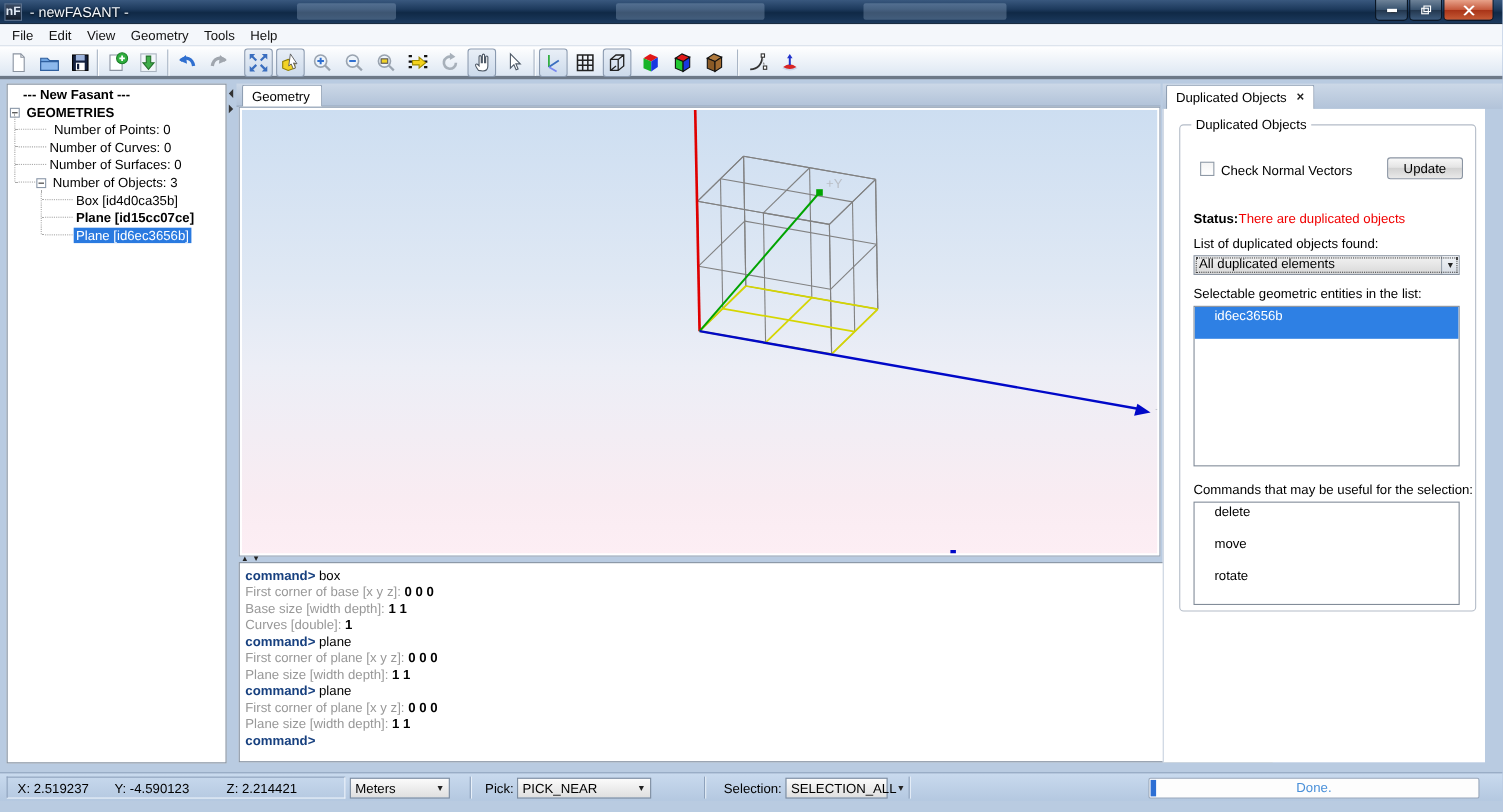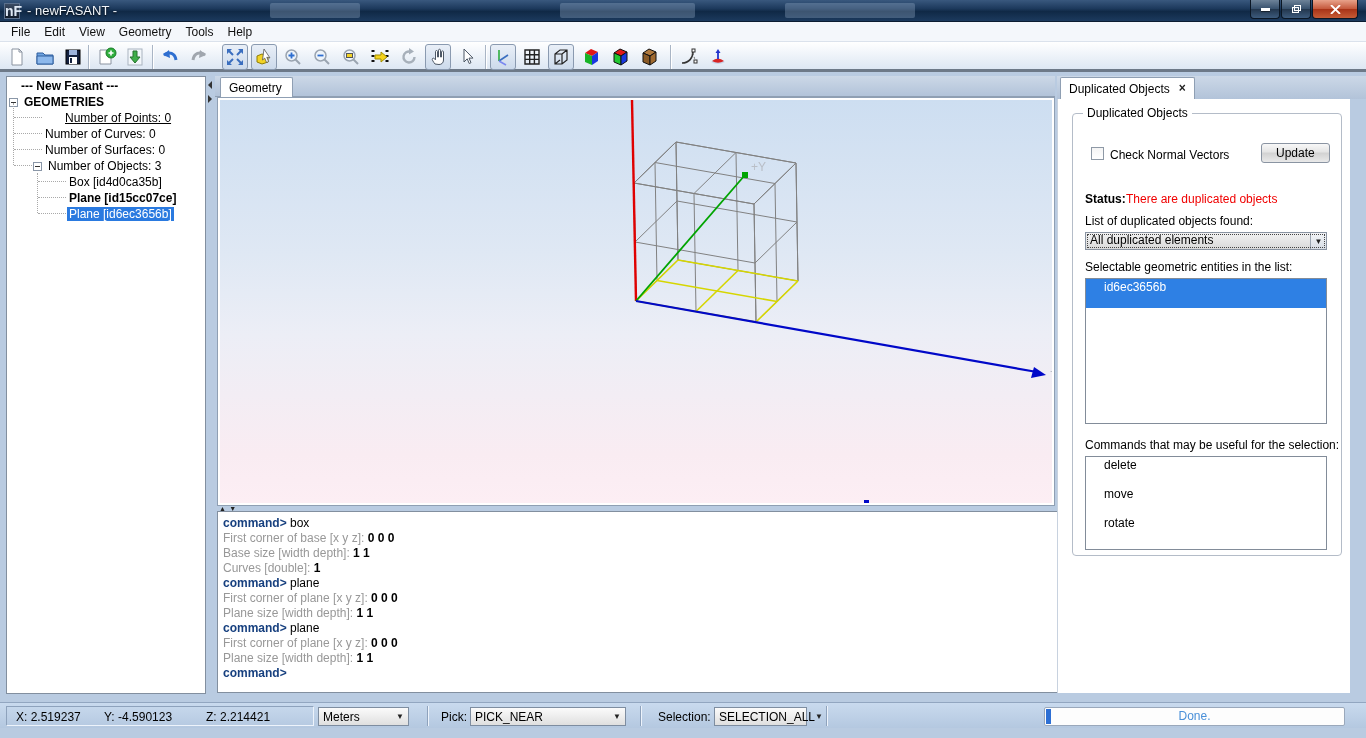--- a/index.html
+++ b/index.html
@@ -3,21 +3,21 @@
 <meta charset="utf-8">
 <style>
   *{box-sizing:border-box;margin:0;padding:0}
   html,body{width:1366px;height:738px;overflow:hidden}
   body{font-family:"Liberation Sans",sans-serif;font-size:12px;background:#b9cbe1;position:relative;color:#000}
   .abs{position:absolute}
 
   
   #titlebar{left:0;top:0;width:1366px;height:22px;background:linear-gradient(180deg,#39587e 0%,#1d3a5d 40%,#102946 55%,#1c3a5e 100%);border-bottom:1px solid #0b1c31}
   .ghost{position:absolute;top:3px;height:15px;background:rgba(180,200,225,.28);border-radius:2px}
-  #app-icon{position:absolute;left:4px;top:3px;width:16px;height:16px;background:linear-gradient(#3b4b63,#121c2b);border:1px solid #5a6f8c;color:#dfe8f4;font-size:14px;font-weight:bold;text-align:center;line-height:14px}
+  #app-icon{position:absolute;left:4px;top:3px;width:16px;height:16px;background:linear-gradient(#3b4b63,#121c2b);border:1px solid #5a6f8c;color:#dfe8f4;font-size:11px;font-weight:bold;text-align:center;line-height:14px}
   #title-text{position:absolute;left:27px;top:3px;color:#f2f6fb;font-size:13px;text-shadow:0 1px 2px #000}
   #caption-buttons{position:absolute;right:8px;top:0;display:flex}
   .capbtn{height:19px;border:1px solid #0a1624;border-top:none;display:flex;align-items:center;justify-content:center;border-radius:0 0 4px 4px;margin-left:1px}
   .capbtn.minmax{width:30px;background:linear-gradient(#6d8298,#36506c 50%,#23374e 52%,#3d5b7d)}
   .capbtn.close{width:46px;background:linear-gradient(#e8a28a,#c4573a 50%,#a93418 52%,#c65b36)}
   .glyph-min{width:9px;height:3px;background:#fff;box-shadow:0 1px 1px #00000088}
   .glyph-restore{width:9px;height:8px;position:relative}
   .glyph-restore i{position:absolute;border:1px solid #fff;width:7px;height:6px;display:block}
   .glyph-restore i:first-child{left:2px;top:0}
   .glyph-restore i:last-child{left:0;top:2px;background:#ffffff22}
@@ -284,21 +284,21 @@
   <div id="tree-rows" style="padding-top:1px">
       <div class="tree-row bold" style="padding-left: 12px;">
         <span class="lbl">--- New Fasant ---</span>
       </div>
       <div class="tree-row bold" style="padding-left: 2px;">
         <span class="expander">
           <i></i>
         </span>
         <span class="lbl">GEOMETRIES</span>
       </div>
-      <div class="tree-row" style="padding-left: 56px; text-decoration: underline;">
+      <div class="tree-row" style="padding-left: 40px;">
         <span class="lbl">Number of Points: 0</span>
       </div>
       <div class="tree-row" style="padding-left: 36px;">
         <span class="lbl">Number of Curves: 0</span>
       </div>
       <div class="tree-row" style="padding-left: 36px;">
         <span class="lbl">Number of Surfaces: 0</span>
       </div>
       <div class="tree-row" style="padding-left: 26px;">
         <span class="expander">
@@ -440,21 +440,21 @@
   <span class="sb-label" style="left:104px"><span>Y:</span>&nbsp;<span>-4.590123</span></span>
   <span class="sb-label" style="left:206px"><span>Z:</span>&nbsp;<span>2.214421</span></span>
 
   <div class="sb-combo" style="left:318px;width:91px">
     <span>Meters</span>
       <span class="arr">▼</span>
   </div>
   <div class="sb-sep" style="left:427px"></div>
 
   <span class="sb-label" style="left:441px">Pick:</span>
-  <div class="sb-combo" style="left:470px;width:156px">
+  <div class="sb-combo" style="left:470px;width:122px">
     <span>PICK_NEAR</span>
       <span class="arr">▼</span>
   </div>
   <div class="sb-sep" style="left:640px"></div>
 
   <span class="sb-label" style="left:658px">Selection:</span>
   <div class="sb-combo" style="left:714px;width:93px">
     <span>SELECTION_ALL</span>
       <span class="arr">▼</span>
   </div>

